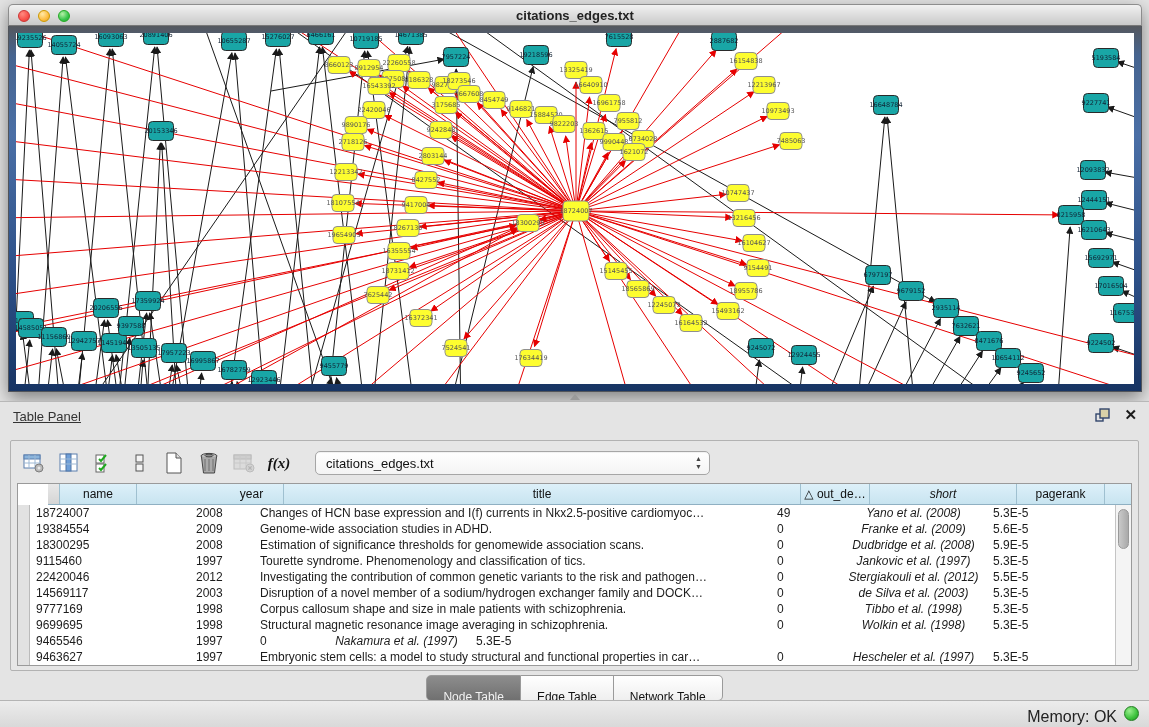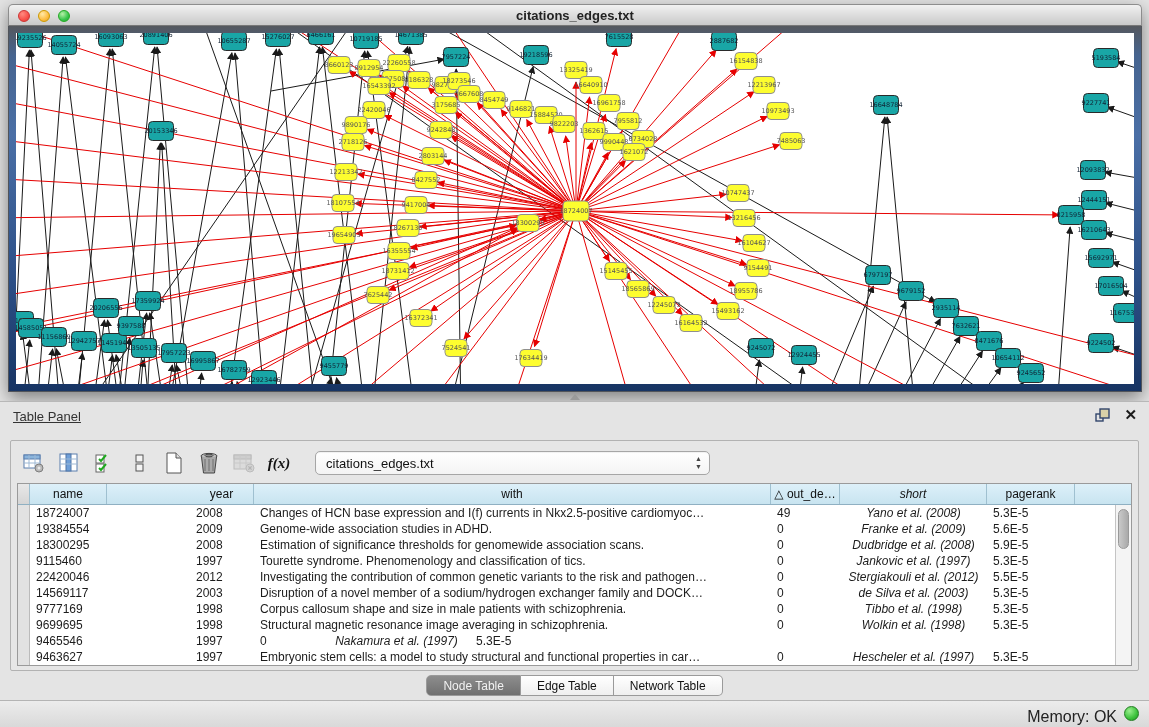--- a/index.html
+++ b/index.html
@@ -41,42 +41,42 @@
   .toolbar { position:absolute; left:10px; top:6px; height:32px; display:flex; align-items:center; gap:9px; }
   .tool-btn { width:26px; height:26px; display:flex; align-items:center; justify-content:center;
     background:transparent; border:none; cursor:pointer; }
   .fx-label { font-family:"Liberation Serif", serif; font-style:italic; font-weight:bold; font-size:15px; color:#111; }
   .combo { margin-left:14px; width:395px; height:24px; background:linear-gradient(#ffffff,#f4f4f4);
     border:1px solid #a6a6a6; border-radius:5px; position:relative; display:flex; align-items:center;
     font-size:13px; color:#111; padding-left:10px; cursor:pointer; box-shadow:inset 0 1px 1px rgba(0,0,0,.06); }
   .combo-arrows { position:absolute; right:7px; top:3px; font-size:7px; line-height:8px; color:#444; text-align:center; }
 
   .table-wrap { position:absolute; left:6px; right:6px; top:42px; bottom:4px;
-    border:1px solid #9a9a9a; background:#fff; overflow:hidden; }
+    border:1px solid #9a9a9a; background:#fff; overflow:hidden;padding-left:30px; }
   .thead { display:flex; height:21px; background:linear-gradient(#ddf0f9,#c8e4f0);
     border-bottom:1px solid #8fb0c2; }
   .th { font-size:12px; color:#111; text-align:center; line-height:20px;
     border-right:1px solid #9fc0d0; overflow:hidden; white-space:nowrap; cursor:pointer; }
   .tbody { position:absolute; left:0; right:16px; top:21px; bottom:0; overflow:hidden; }
   .tr { display:flex; height:16px; background:#fff; }
   .td { font-size:12px; color:#1c1c1c; line-height:16px; padding-left:6px;
     overflow:hidden; white-space:nowrap; }
   .cg { width:12px; padding:0; background:#e2e2e2; border-right:1px solid #bbb; flex:none; }
   .c0 { width:77px; flex:none; } .c1 { width:83px; flex:none;margin-top:28px; } .c2 { width:64px; flex:none; }
   .c3 { width:517px; flex:none; } .c4 { width:69px; flex:none; }
   .c5 { width:147px; flex:none; text-align:center; padding-left:0;font-style:italic; } .c6 { width:88px; flex:none; }
   .hg { width:12px; border-right:1px solid #9fc0d0; background:linear-gradient(#e8e8e8,#d5d5d5); flex:none; }
 
   .vscroll { position:absolute; right:0; top:21px; bottom:0; width:16px;
     background:#f4f4f4; border-left:1px solid #c4c4c4; }
   .vthumb { position:absolute; left:2px; top:4px; width:11px; height:40px; border-radius:6px;
     background:linear-gradient(90deg,#c9c9c9,#a9a9a9); border:1px solid #999; cursor:pointer; }
 
   .tabs { position:absolute; left:0; right:0; top:273px; display:flex; justify-content:center; }
-  .seg { height:21px; font-size:12px; line-height:19px; padding:1px 16px; border:1px solid #9a9a9a;
+  .seg { height:21px; font-size:12px; line-height:19px; padding:12px 16px; border:1px solid #9a9a9a;
     background:linear-gradient(#ffffff,#efefef); color:#111; cursor:pointer; border-left:none; }
   .seg:first-child { border-left:1px solid #9a9a9a; border-radius:5px 0 0 5px; }
   .seg:last-child { border-radius:0 5px 5px 0; }
   .seg.active { background:linear-gradient(#8d8d8d,#707070); color:#f2f2f2; }
 
   
   .statusbar { position:absolute; left:0; top:700px; width:1149px; height:27px;
     background:linear-gradient(#ececec,#d9d9d9); border-top:1px solid #b4b4b4; }
   .mem-label { position:absolute; right:32px; top:7px; font-size:16px; color:#222; }
   .mem-dot { position:absolute; right:10px; top:5px; width:15px; height:15px; border-radius:50%;
@@ -554,21 +554,21 @@
         <span class="combo-arrows">▲<br>▼</span>
       </div>
     </div>
 
     <div class="table-wrap">
       <div class="thead" id="thead">
           <div class="hg"></div>
           <div class="th c0">name</div>
           <div class="th c1">in_degree</div>
           <div class="th c2">year</div>
-          <div class="th c3">with</div>
+          <div class="th c3">title</div>
           <div class="th c4">△ out_de…</div>
           <div class="th c5">short</div>
           <div class="th c6">pagerank</div>
         </div>
       <div class="tbody" id="tbody">
           <div class="tr">
             <div class="td cg"></div>
             <div class="td c0">18724007</div>
             <div class="td c1">1</div>
             <div class="td c2">2008</div>

